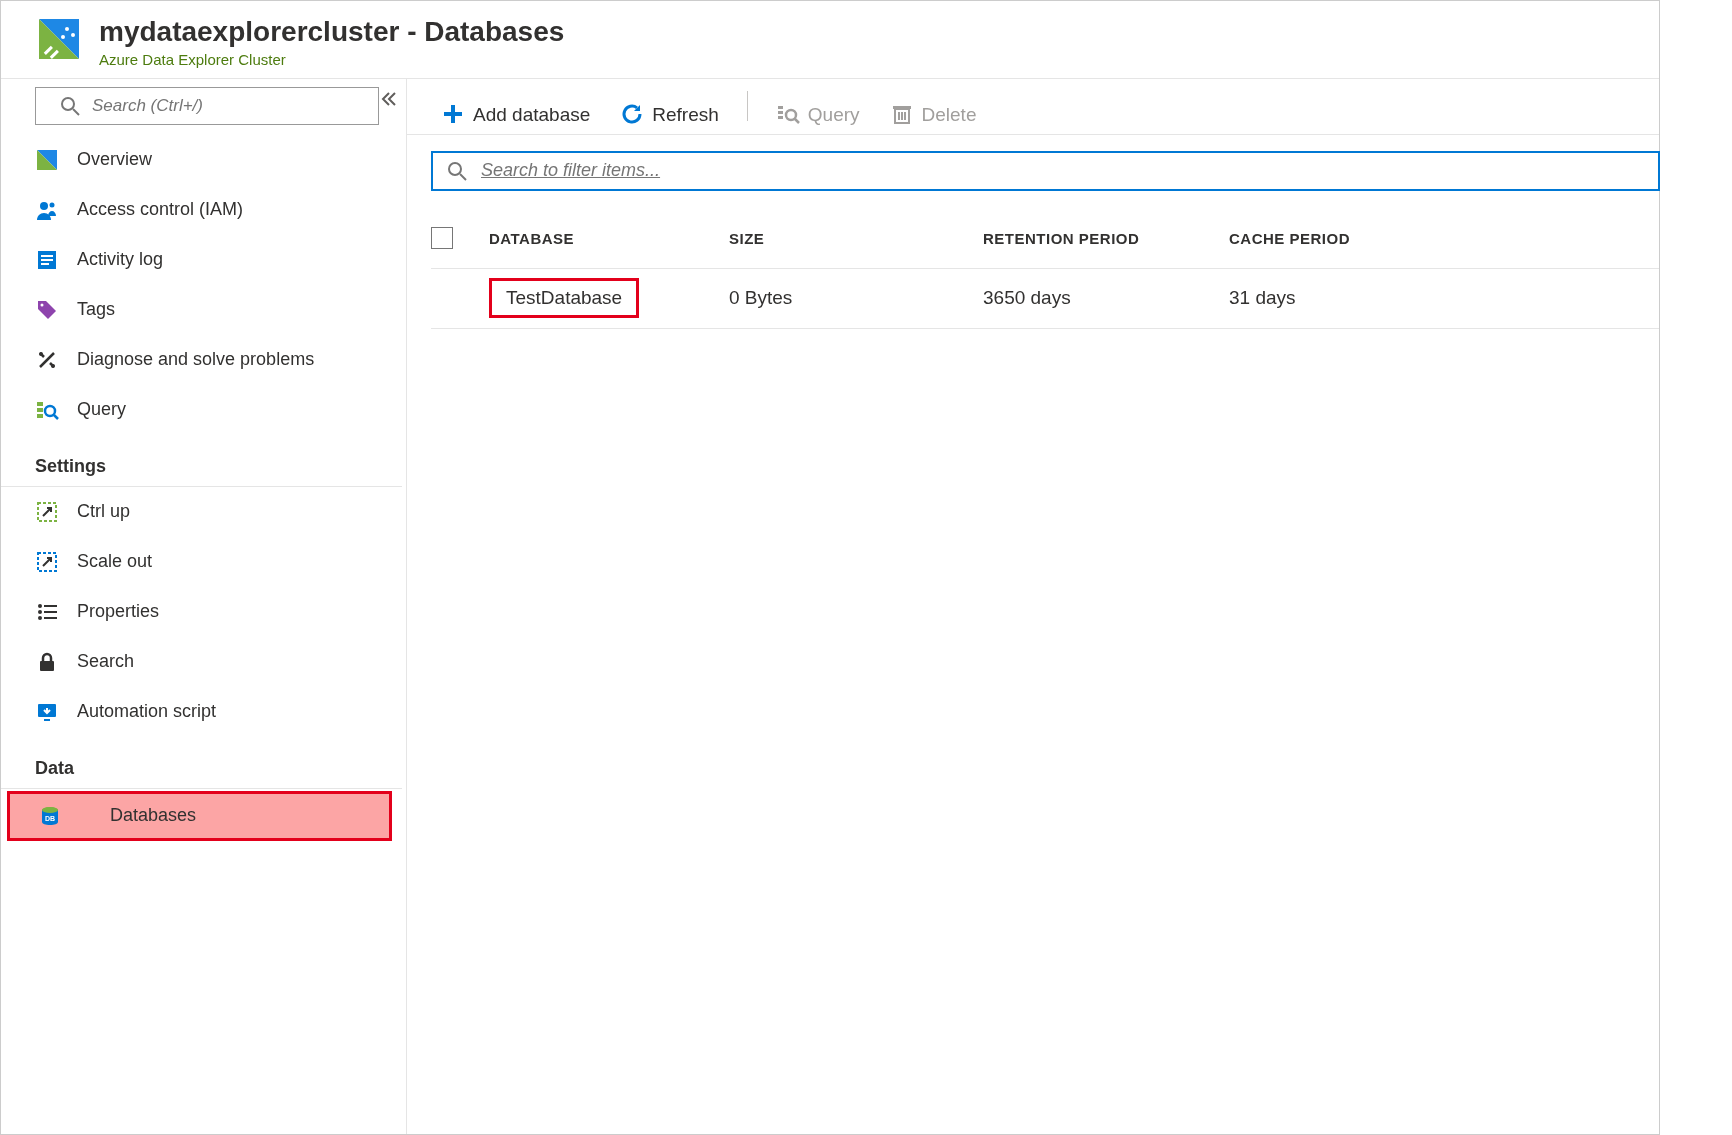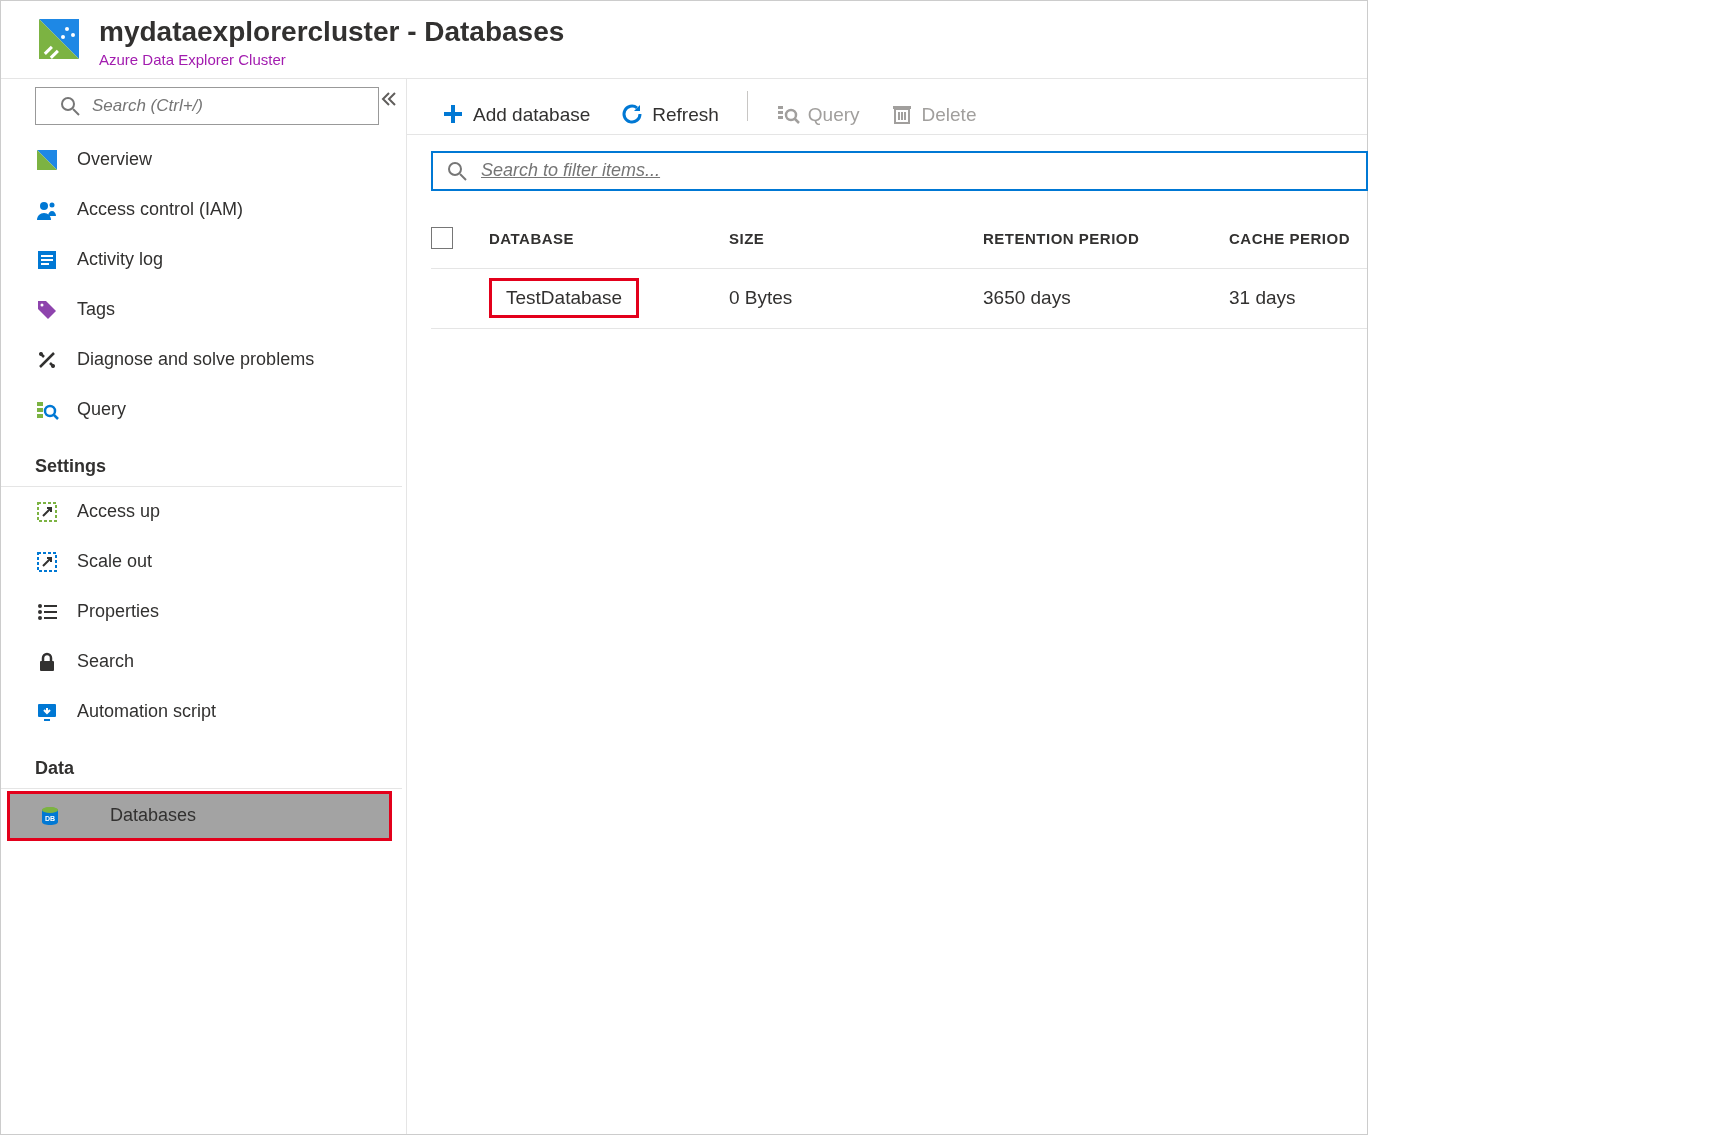--- a/index.html
+++ b/index.html
@@ -4,21 +4,21 @@
 <style>
   * { box-sizing: border-box; margin: 0; padding: 0; }
   body {
     font-family: "Segoe UI", -apple-system, BlinkMacSystemFont, sans-serif;
     background: #fff;
     color: #323130;
     font-size: 18px;
     overflow: hidden;
   }
   .root {
-    width: 1368px;
+    width: 1660px;
     height: 1135px;
     border: 1px solid #ccc;
     display: flex;
     flex-direction: column;
   }
   
   .header {
     display: flex;
     align-items: flex-start;
     padding: 14px 20px 10px 34px;
@@ -30,21 +30,21 @@
     flex: 0 0 48px;
   }
   .header-text h1 {
     font-size: 28px;
     font-weight: 600;
     color: #323130;
     line-height: 1.2;
   }
   .header-text .subtitle {
     font-size: 15px;
-    color: #a21caf;
+    color: #4d7c0f;
     margin-top: 2px;
   }
   
   .body {
     flex: 1;
     display: flex;
     min-height: 0;
   }
   
   .sidebar {
@@ -111,21 +111,21 @@
     cursor: default;
   }
   .nav-item .icon {
     width: 24px; height: 24px;
     flex: 0 0 24px;
     display: flex;
     align-items: center;
     justify-content: center;
   }
   .nav-item.active {
-    background: #a3a3a3;
+    background: #fca5a5;
     border: 3px solid #e3001b;
     margin: 2px 10px 2px 6px;
     padding-left: 28px;
     gap: 48px;
   }
   
   .main {
     flex: 1;
     display: flex;
     flex-direction: column;
@@ -327,21 +327,21 @@
 
         <div class="nav-section">Settings</div>
 
         <div class="nav-item">
           <span class="icon">
             <svg viewBox="0 0 24 24">
                 <rect x="3" y="3" width="18" height="18" stroke="#7cb342" stroke-width="2" stroke-dasharray="3 2" fill="none"></rect>
                 <path d="M8 16l8-8M12 8h4v4" stroke="#323130" stroke-width="2" fill="none"></path>
               </svg>
           </span>
-          <span>Access up</span>
+          <span>Ctrl up</span>
         </div>
 
         <div class="nav-item">
           <span class="icon">
             <svg viewBox="0 0 24 24">
                 <rect x="3" y="3" width="18" height="18" stroke="#0078d4" stroke-width="2" stroke-dasharray="3 2" fill="none"></rect>
                 <path d="M8 16l8-8M12 8h4v4" stroke="#323130" stroke-width="2" fill="none"></path>
               </svg>
           </span>
           <span>Scale out</span>

